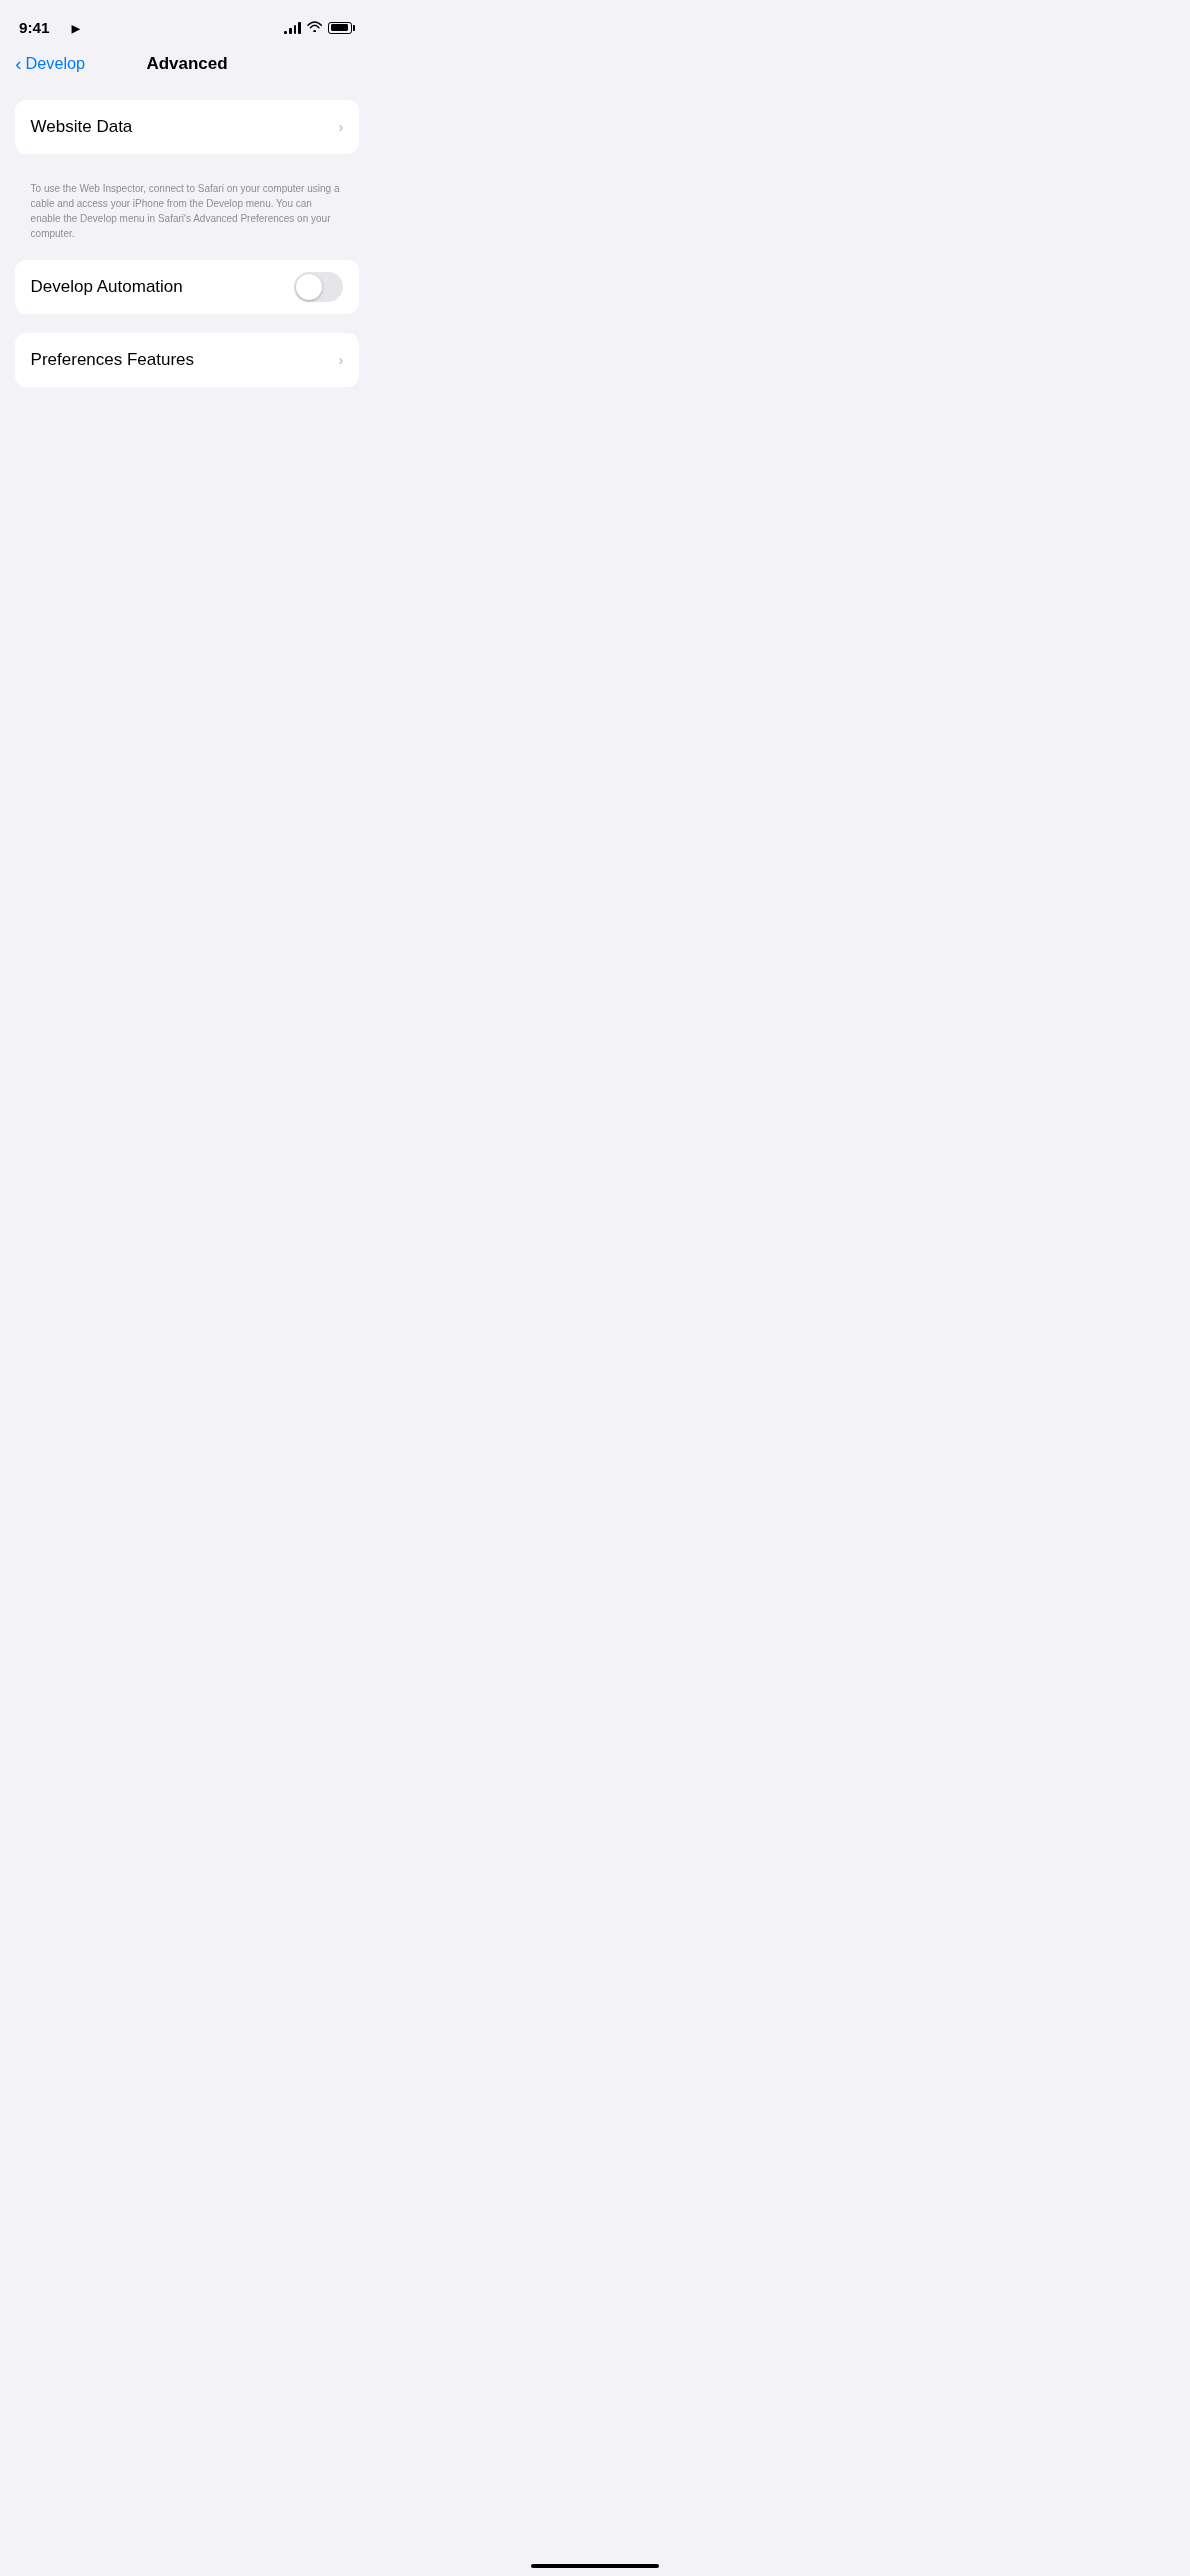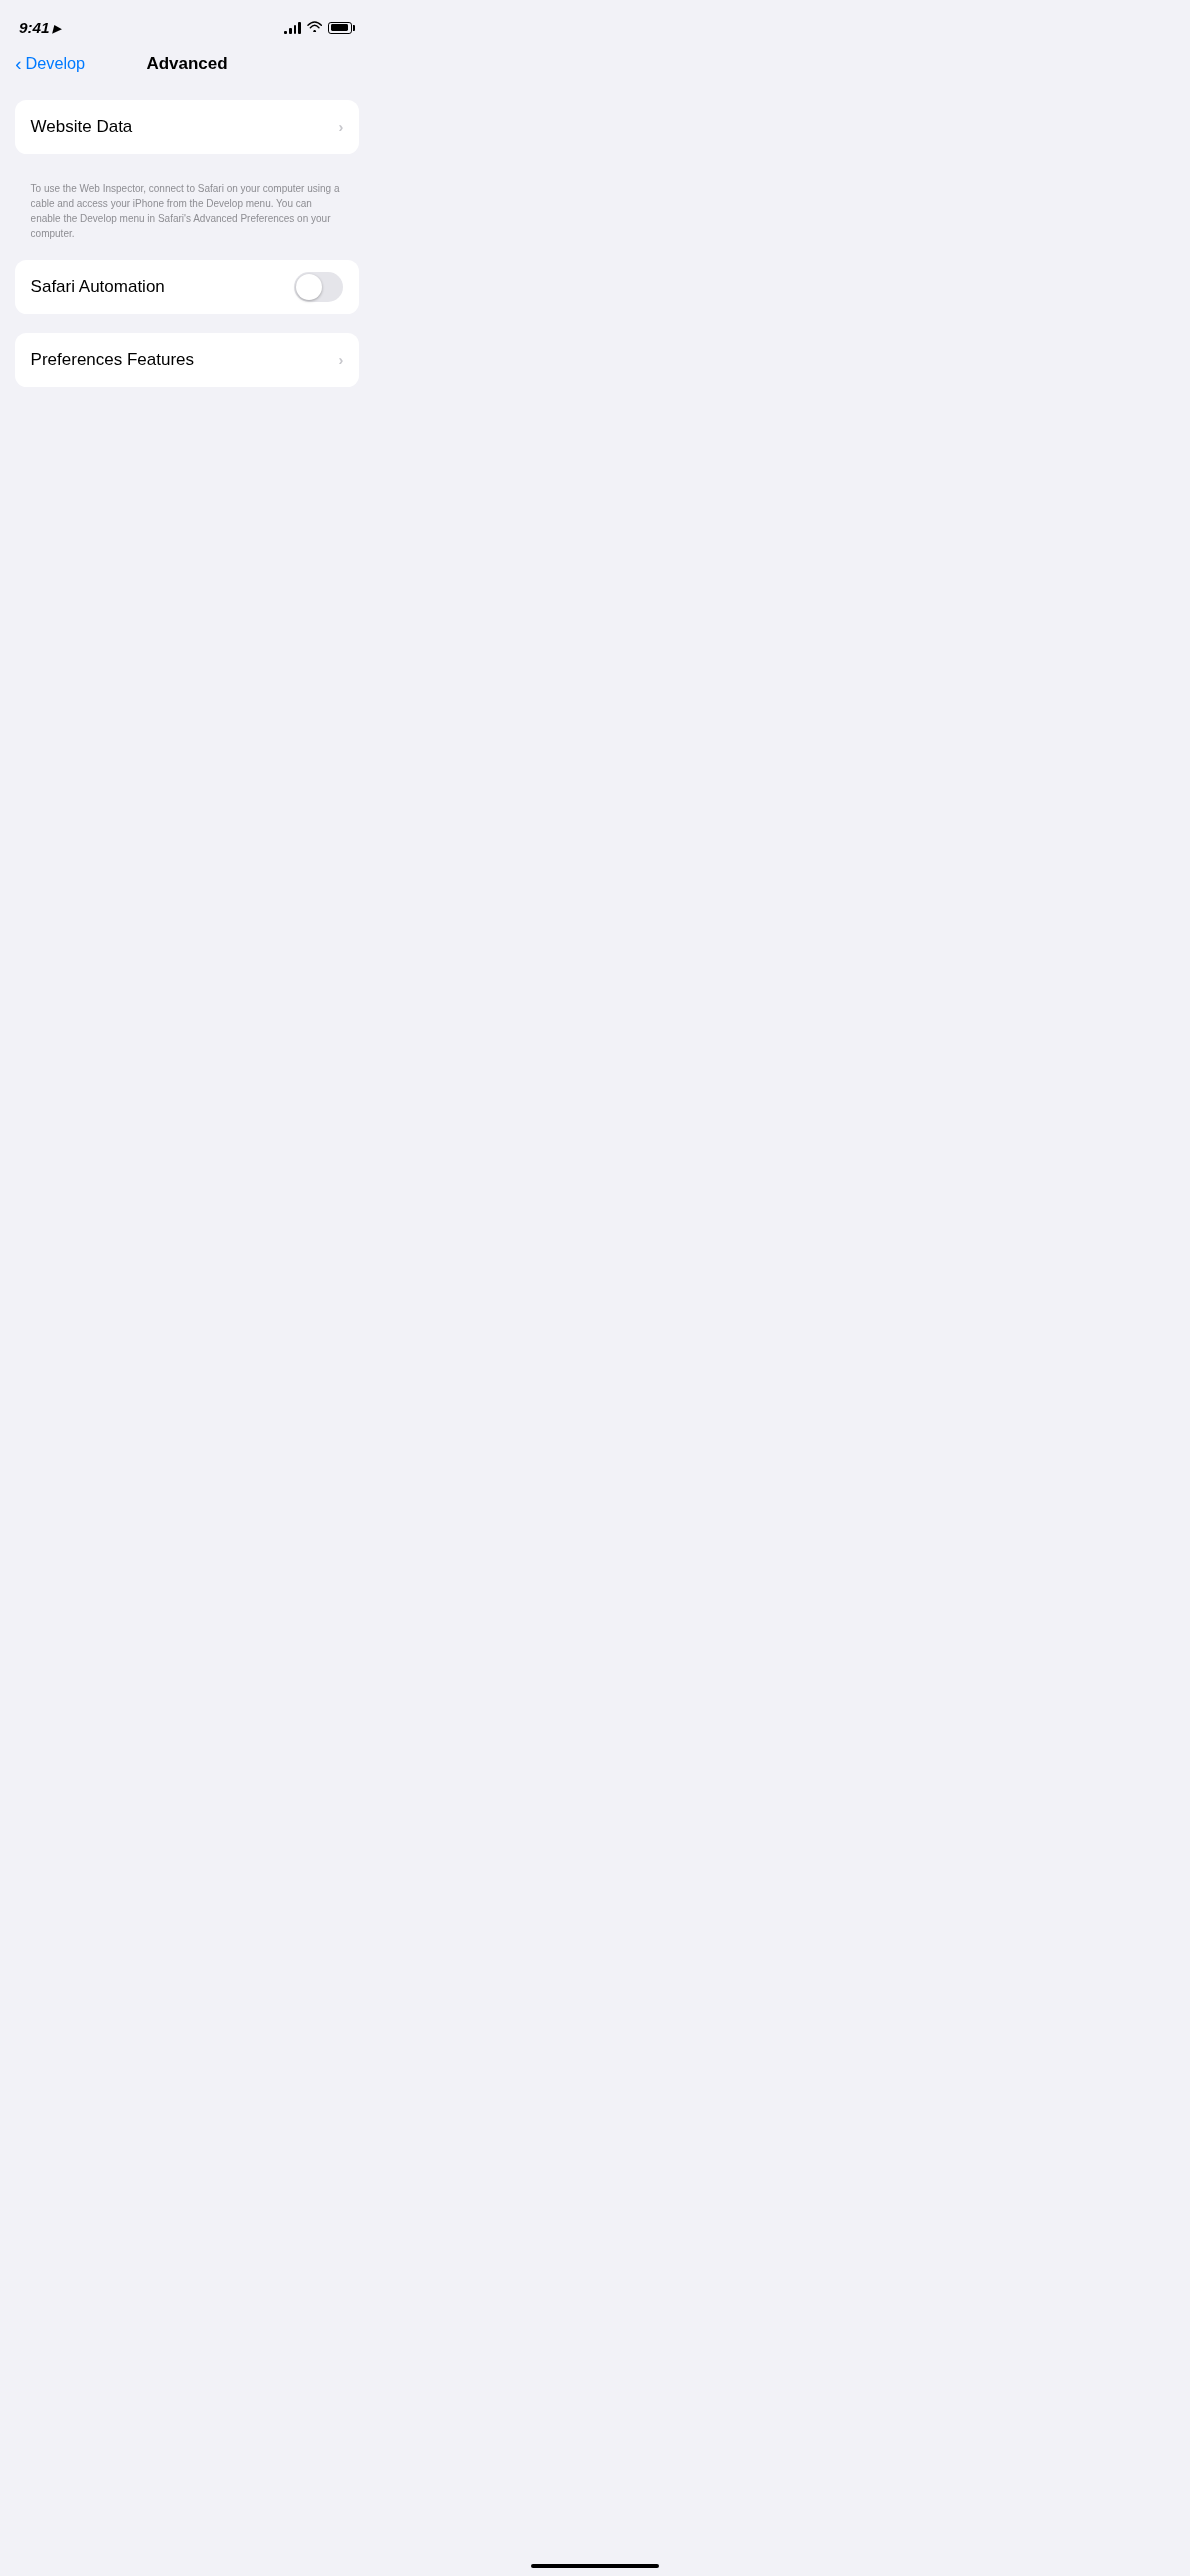--- a/index.html
+++ b/index.html
@@ -26,22 +26,21 @@
       padding: 13.4px 19px 3.8px 19px;
       height: 46px;
     }
 
     .status-time {
       font-size: 15.3px;
       font-weight: 600;
       color: #000;
       display: flex;
       align-items: center;
-      gap: 3px;
-      font-style: italic;
+      gap: 22px;
     }
 
     .status-icons {
       display: flex;
       align-items: center;
       gap: 5.8px;
     }
 
     .signal-bars {
       display: flex;
@@ -269,21 +268,21 @@
     </div>
   </div>
 
 
   <div class="settings-group web-inspector-group">
     <p class="settings-description">To use the Web Inspector, connect to Safari on your computer using a cable and access your iPhone from the Develop menu. You can enable the Develop menu in Safari's Advanced Preferences on your computer.</p>
   </div>
 
   <div class="settings-group">
     <div class="settings-row">
-      <span class="settings-row-label">Safari Automation</span>
+      <span class="settings-row-label">Develop Automation</span>
       <div class="toggle-switch off">
         <div class="toggle-knob"></div>
       </div>
     </div>
   </div>
 
   <div class="settings-group">
     <div class="settings-row">
       <span class="settings-row-label">Preferences Features</span>
       <span class="chevron-right">›</span>

